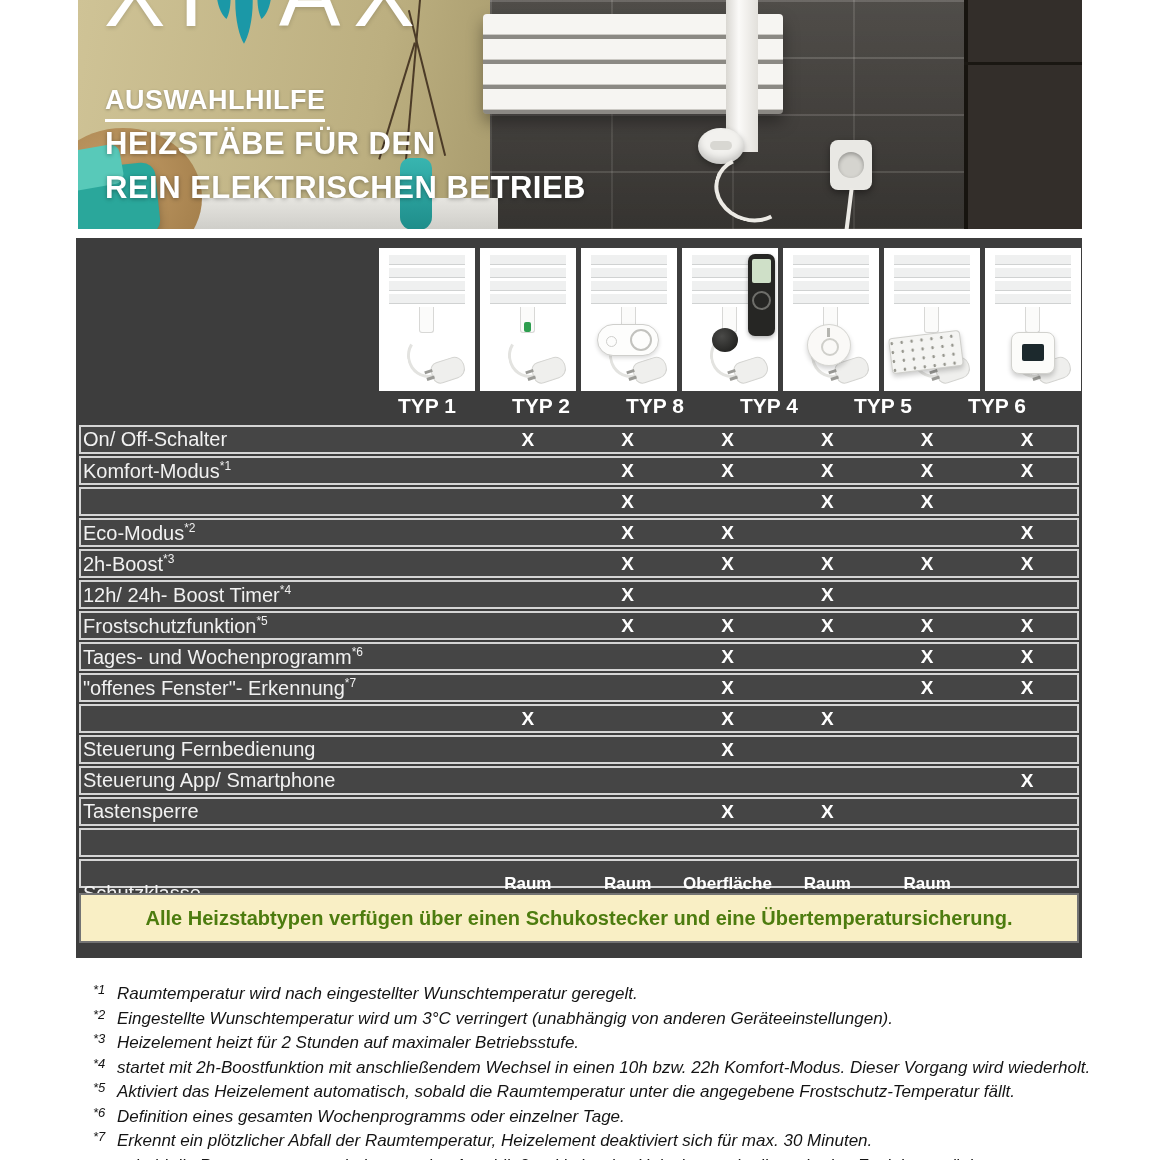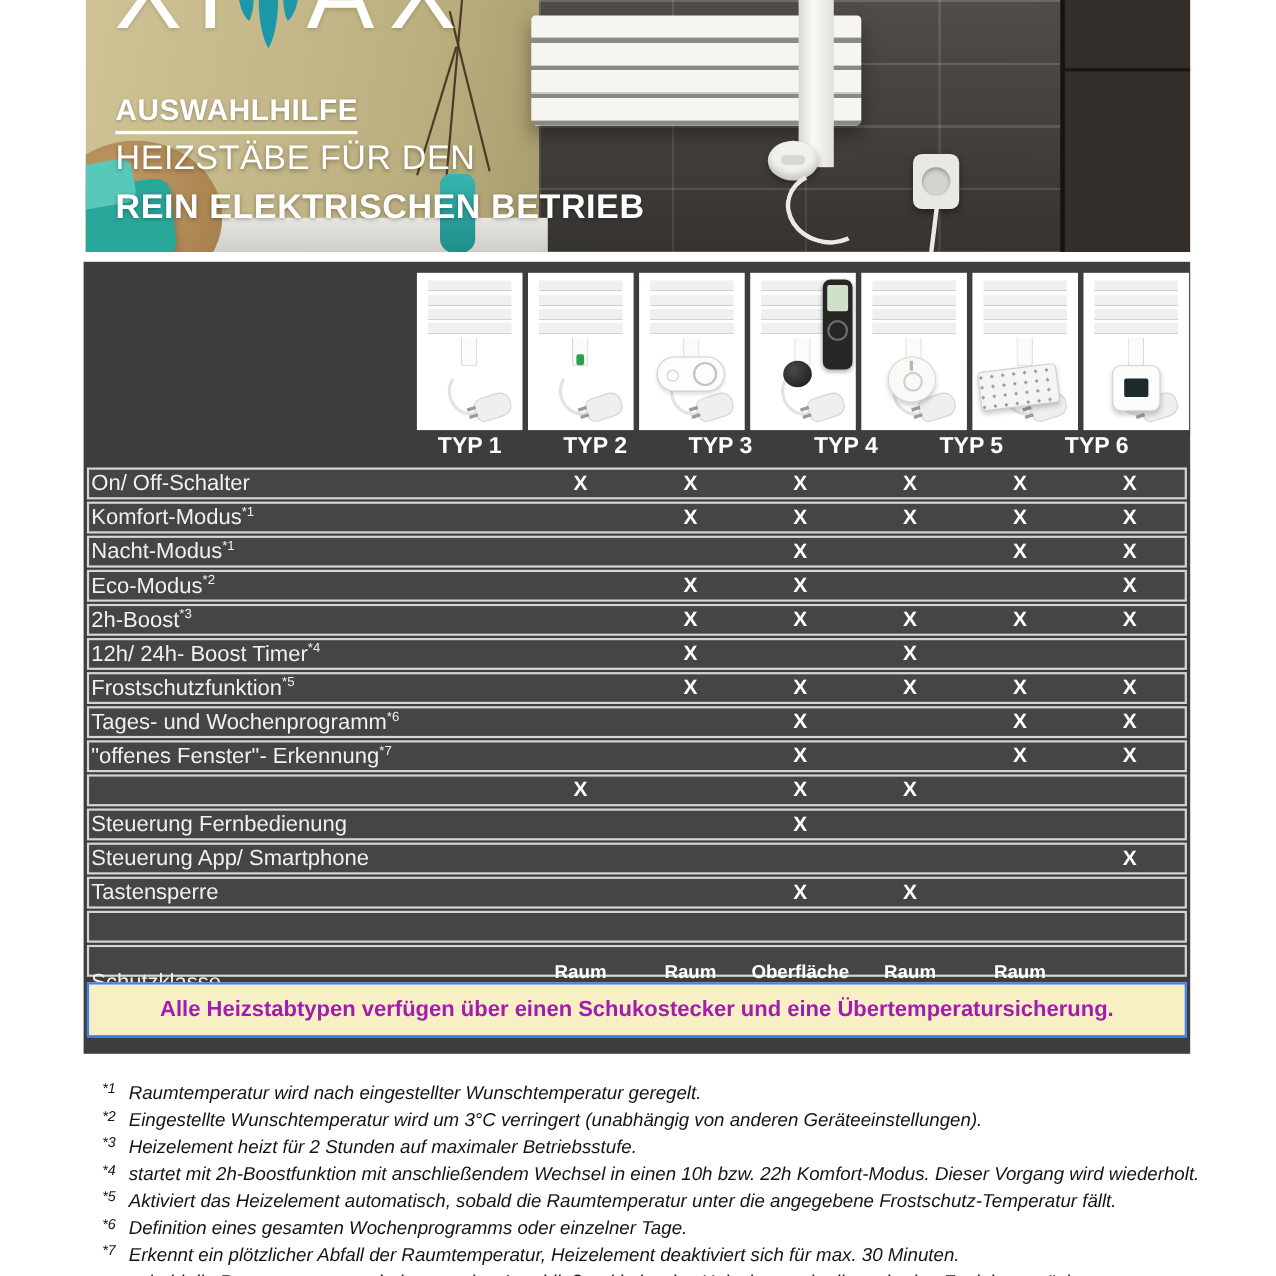--- a/index.html
+++ b/index.html
@@ -50,21 +50,21 @@
   .br1 { left:334px; top:-8px; height:176px; transform:rotate(5deg); }
   .br2 { left:348px; top:8px; height:150px; transform:rotate(-14deg); }
   .br3 { left:318px; top:40px; height:122px; transform:rotate(17deg); }
   .logo { position:absolute; left:26px; top:-52px; display:flex; align-items:flex-start;
           color:#fff; font-size:92px; line-height:1; letter-spacing:13px; font-weight:400;
           text-shadow:0 2px 4px rgba(0,0,0,.15); }
   .logo svg { margin:38px 4px 0 -4px; }
   .kicker { position:absolute; left:27px; top:85px; font-size:27px; font-weight:bold; color:#fff;
             letter-spacing:.5px; border-bottom:3px solid #fff; padding-bottom:3px;
             text-shadow:0 1px 3px rgba(0,0,0,.3); }
-  .title1 { position:absolute; left:27px; top:126px; font-size:31px; font-weight:normal; color:#fff;
+  .title1 { position:absolute; left:27px; top:126px; font-size:31px; font-weight:bold; color:#fff;
             letter-spacing:.5px; text-shadow:0 1px 4px rgba(0,0,0,.35); }
   .title2 { position:absolute; left:27px; top:170px; font-size:31px; font-weight:bold; color:#fff;
             letter-spacing:.5px; text-shadow:0 1px 4px rgba(0,0,0,.35); }
 
   
   .panel { position:absolute; left:76px; top:238px; width:1006px; height:720px; background:#3d3d3d; }
   .thumbs { position:absolute; left:303px; top:10px; display:flex; gap:5px; }
   .thumb { width:96px; height:143px; background:#fff; position:relative; overflow:hidden; }
   .thumb i { display:block; font-style:normal; position:absolute; }
   .rungs { left:10px; right:10px; top:7px; height:52px;
@@ -108,22 +108,22 @@
 
   .grid { position:absolute; left:3px; top:187px; width:1000px; }
   .row { display:grid; grid-template-columns:297px repeat(7,1fr); align-items:center;
          height:29px; border:2px solid #d5d5d5; background:#454545; margin-bottom:2px; }
   .lbl { font-size:20px; color:#f1f1f1; padding-left:2px; white-space:nowrap; overflow:hidden; }
   .lbl sup { font-size:12px; }
   .cell { text-align:center; font-weight:bold; color:#ffffff; font-size:19px; white-space:nowrap; }
   .row.small .cell { font-size:17px;margin-top:44px; }
 
   .banner { position:absolute; left:3px; top:655px; width:1000px; height:50px;
-            border:2px solid #3b82f6; background:#f9efc5; display:flex; align-items:center;
-            justify-content:center; font-weight:bold; font-size:20px; color:#a21caf; }
+            border:2px solid #737373; background:#f9efc5; display:flex; align-items:center;
+            justify-content:center; font-weight:bold; font-size:20px; color:#4d7c0f; }
 
   
   .footnotes { position:absolute; left:93px; top:982px; width:985px; }
   .fn { position:relative; font-style:italic; font-size:17px; color:#141414;
         line-height:24.5px; padding-left:24px; white-space:nowrap; }
   .fn .mk { position:absolute; left:0; top:-4px; font-size:13px; }
 </style>
 </head>
 <body>
 
@@ -219,21 +219,21 @@
           <i class="cable"></i>
           <i class="plug"></i>
           <i class="box7">
             <i class="bscreen"></i>
           </i>
         </div>
       </div>
     <div class="typrow">
         <div class="typlabel">TYP 1</div>
         <div class="typlabel">TYP 2</div>
-        <div class="typlabel">TYP 3</div>
+        <div class="typlabel">TYP 8</div>
         <div class="typlabel">TYP 4</div>
         <div class="typlabel">TYP 5</div>
         <div class="typlabel">TYP 6</div>
         <div class="typlabel">TYP 7</div>
       </div>
     <div class="grid">
         <div class="row">
           <div class="lbl">On/ Off-Schalter</div>
           <div class="cell"></div>
           <div class="cell">X</div>
@@ -247,21 +247,20 @@
           <div class="lbl">Komfort-Modus<sup>*1</sup></div>
           <div class="cell"></div>
           <div class="cell"></div>
           <div class="cell">X</div>
           <div class="cell">X</div>
           <div class="cell">X</div>
           <div class="cell">X</div>
           <div class="cell">X</div>
         </div>
         <div class="row">
-          <div class="lbl">Nacht-Modus<sup>*1</sup></div>
           <div class="cell"></div>
           <div class="cell"></div>
           <div class="cell"></div>
           <div class="cell">X</div>
           <div class="cell"></div>
           <div class="cell">X</div>
           <div class="cell">X</div>
         </div>
         <div class="row">
           <div class="lbl">Eco-Modus<sup>*2</sup></div>

